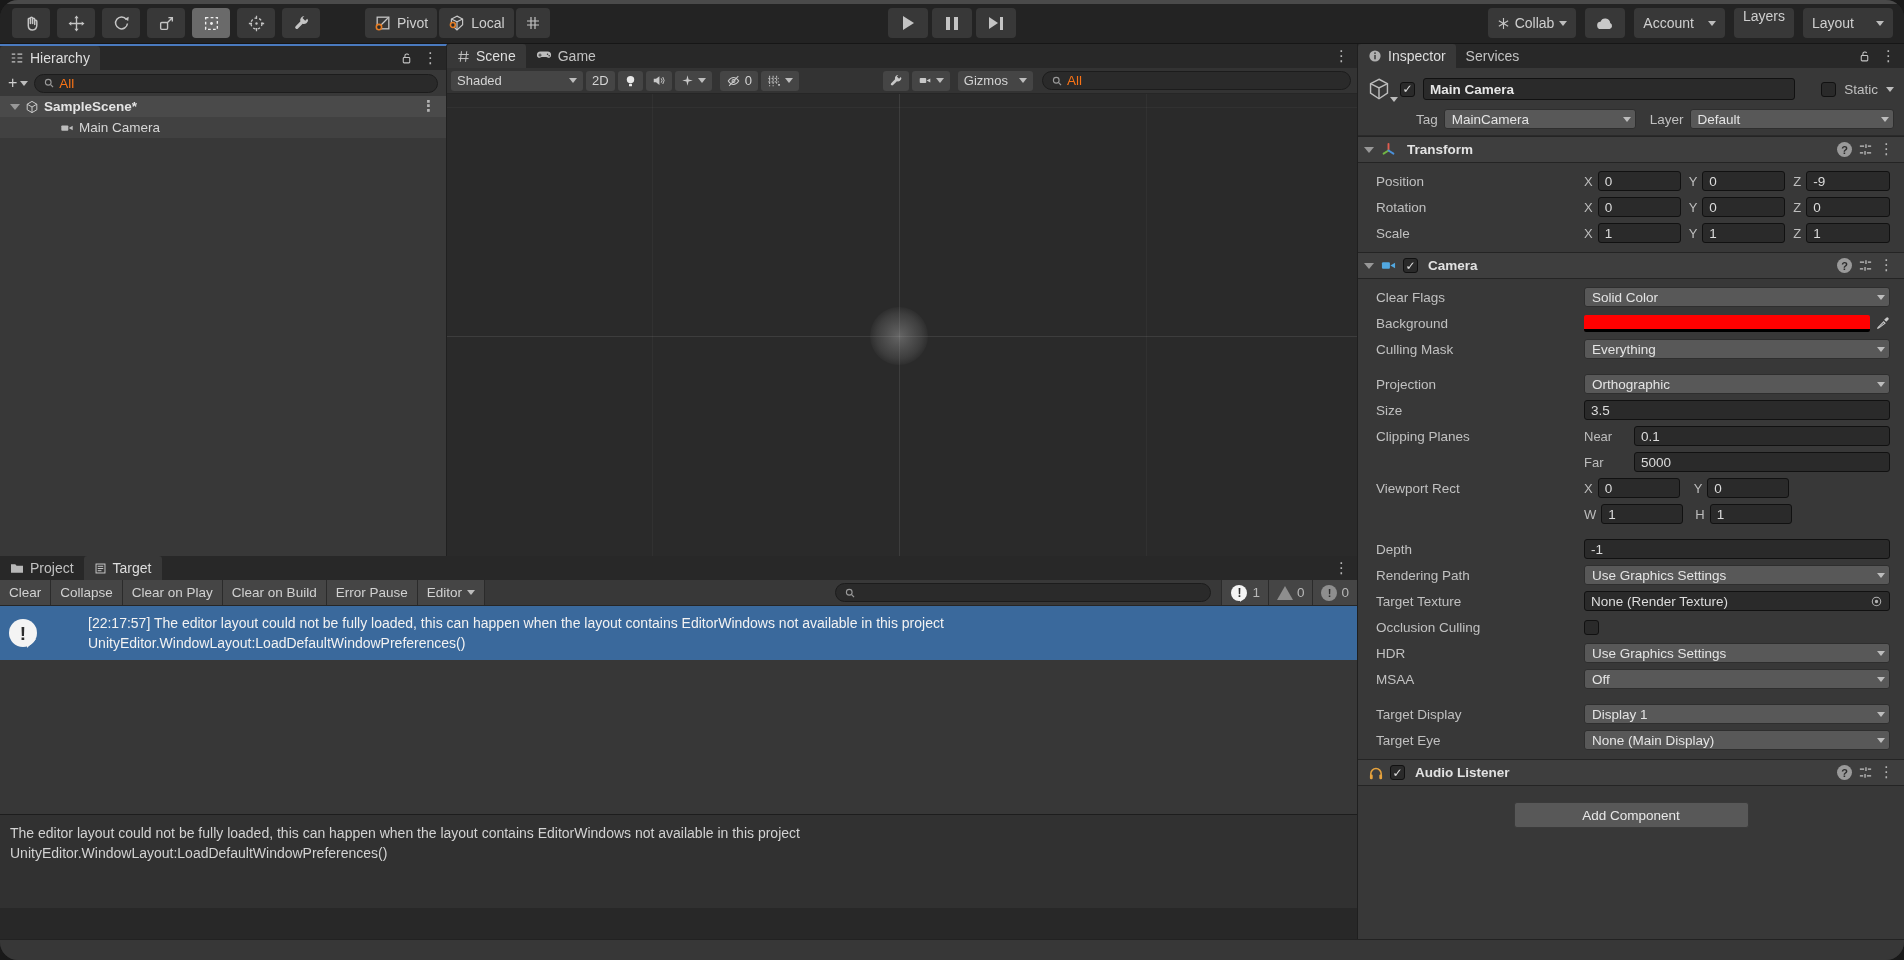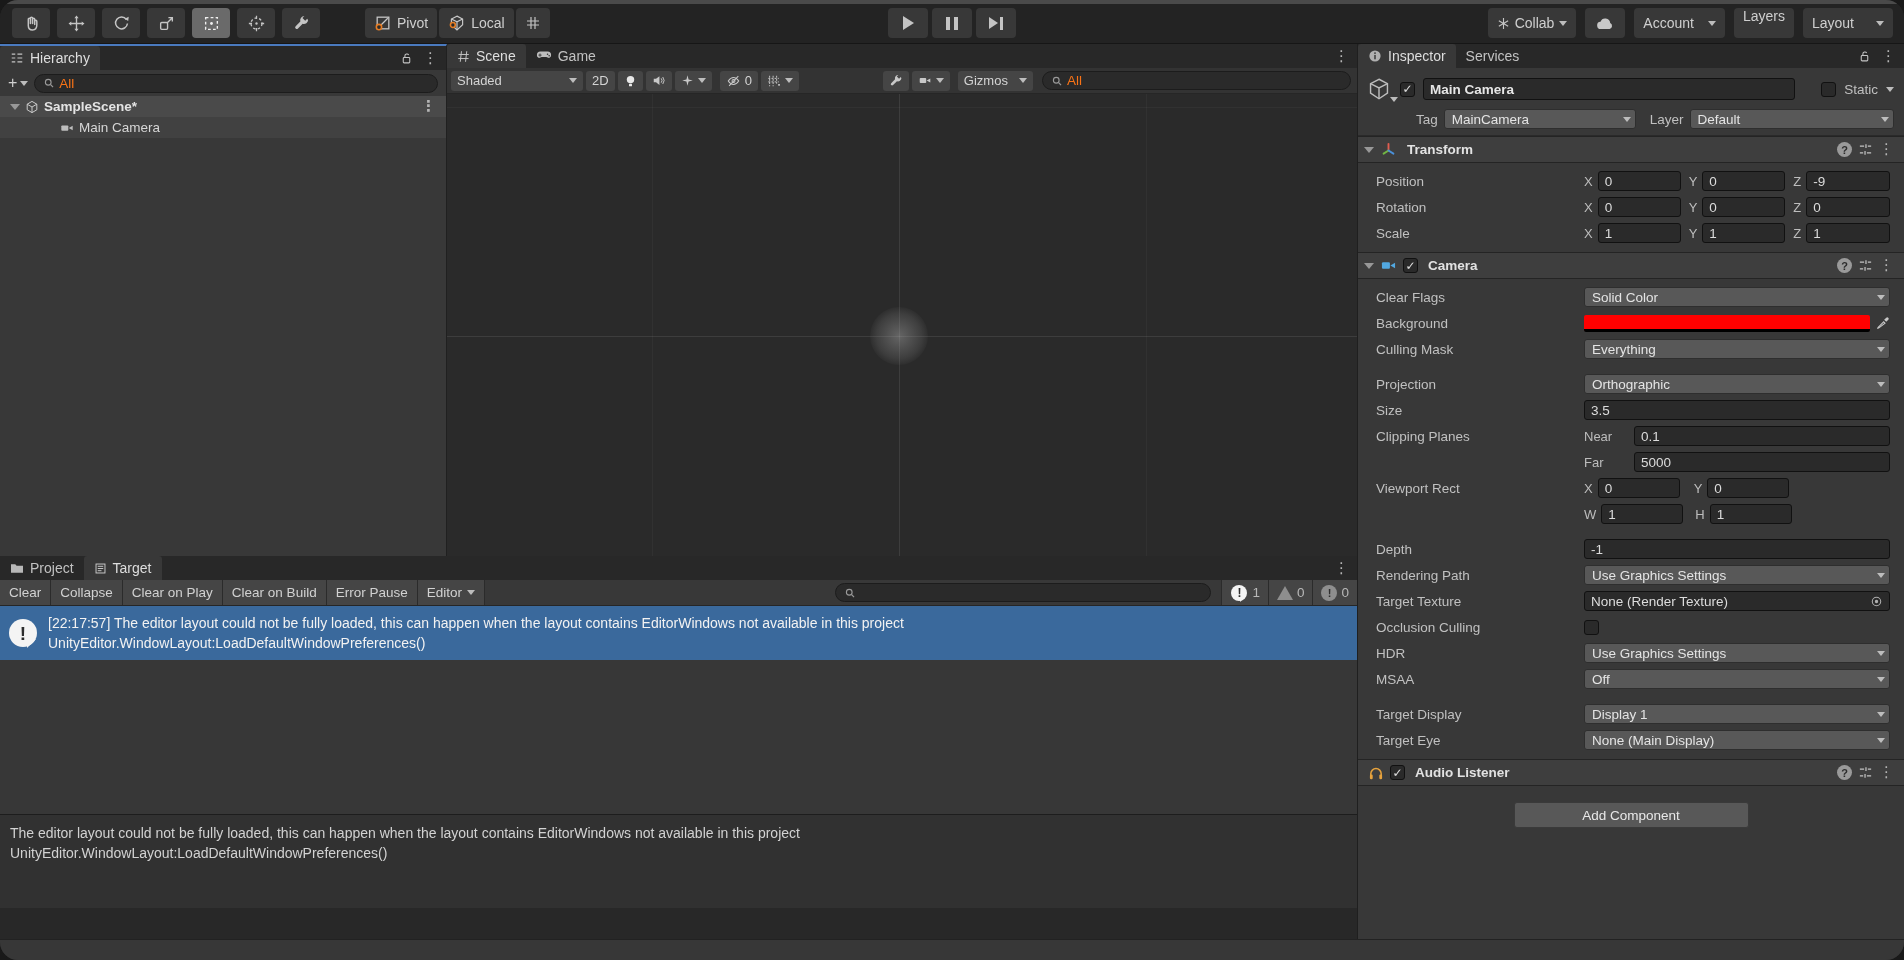--- a/index.html
+++ b/index.html
@@ -67,21 +67,21 @@
 
   
   #console { left:0; top:556px; width:1357px; height:352px; display:flex; flex-direction:column; }
   .co-toolbar { height:26px; background:#383838; border-bottom:1px solid #262626; display:flex; align-items:stretch; }
   .cbtn { display:flex; align-items:center; gap:5px; padding:0 9px; font-size:13.5px; color:#d2d2d2; background:#454545; border-right:1px solid #2b2b2b; }
   .co-search { align-self:center; width:376px; margin-left:auto; }
   .counters { display:flex; align-items:stretch; margin-left:10px; }
   .counter { display:flex; align-items:center; gap:4px; padding:0 8px; background:#454545; border-left:1px solid #2b2b2b; color:#b8b8b8; font-size:13.5px; }
   .co-list { flex:1; background:#373737; overflow:hidden; }
   .co-entry { height:54px; background:#3a699c; display:flex; align-items:center; gap:10px; padding:0 8px; }
-  .co-entry .lines { color:#f2f2f2; font-size:14px; line-height:20px; }
+  .co-entry .lines { color:#f2f2f2; font-size:14px; line-height:20px;margin-left:40px; }
   .co-detail { height:94px; background:#313131; border-top:1px solid #1d1d1d; padding:8px 10px; color:#d2d2d2; font-size:14px; line-height:20px; }
   .bubble { position:relative; width:30px; height:30px; }
   .bubble .b-circle { position:absolute; inset:1px; background:#f4f4f4; border-radius:50%; }
   .bubble .b-tail { position:absolute; right:2px; bottom:0; width:0; height:0; border-top:9px solid #f4f4f4; border-right:9px solid transparent; }
   .bubble .b-ex { position:absolute; left:50%; top:5px; transform:translateX(-50%); color:#2d2d2d; font-weight:bold; font-size:19px; }
   .bubble.small { width:18px; height:18px; }
   .bubble.small .b-ex { font-size:12px; top:2px; }
   .bubble.small .b-tail { border-top-width:6px; border-right-width:6px; }
   .warn-tri { width:0; height:0; border-left:8px solid transparent; border-right:8px solid transparent; border-bottom:14px solid #8e8e8e; position:relative; }
   .gray-circle { width:16px; height:16px; border-radius:50%; background:#8e8e8e; color:#2e2e2e; font-size:11px; font-weight:bold; display:flex; align-items:center; justify-content:center; }

